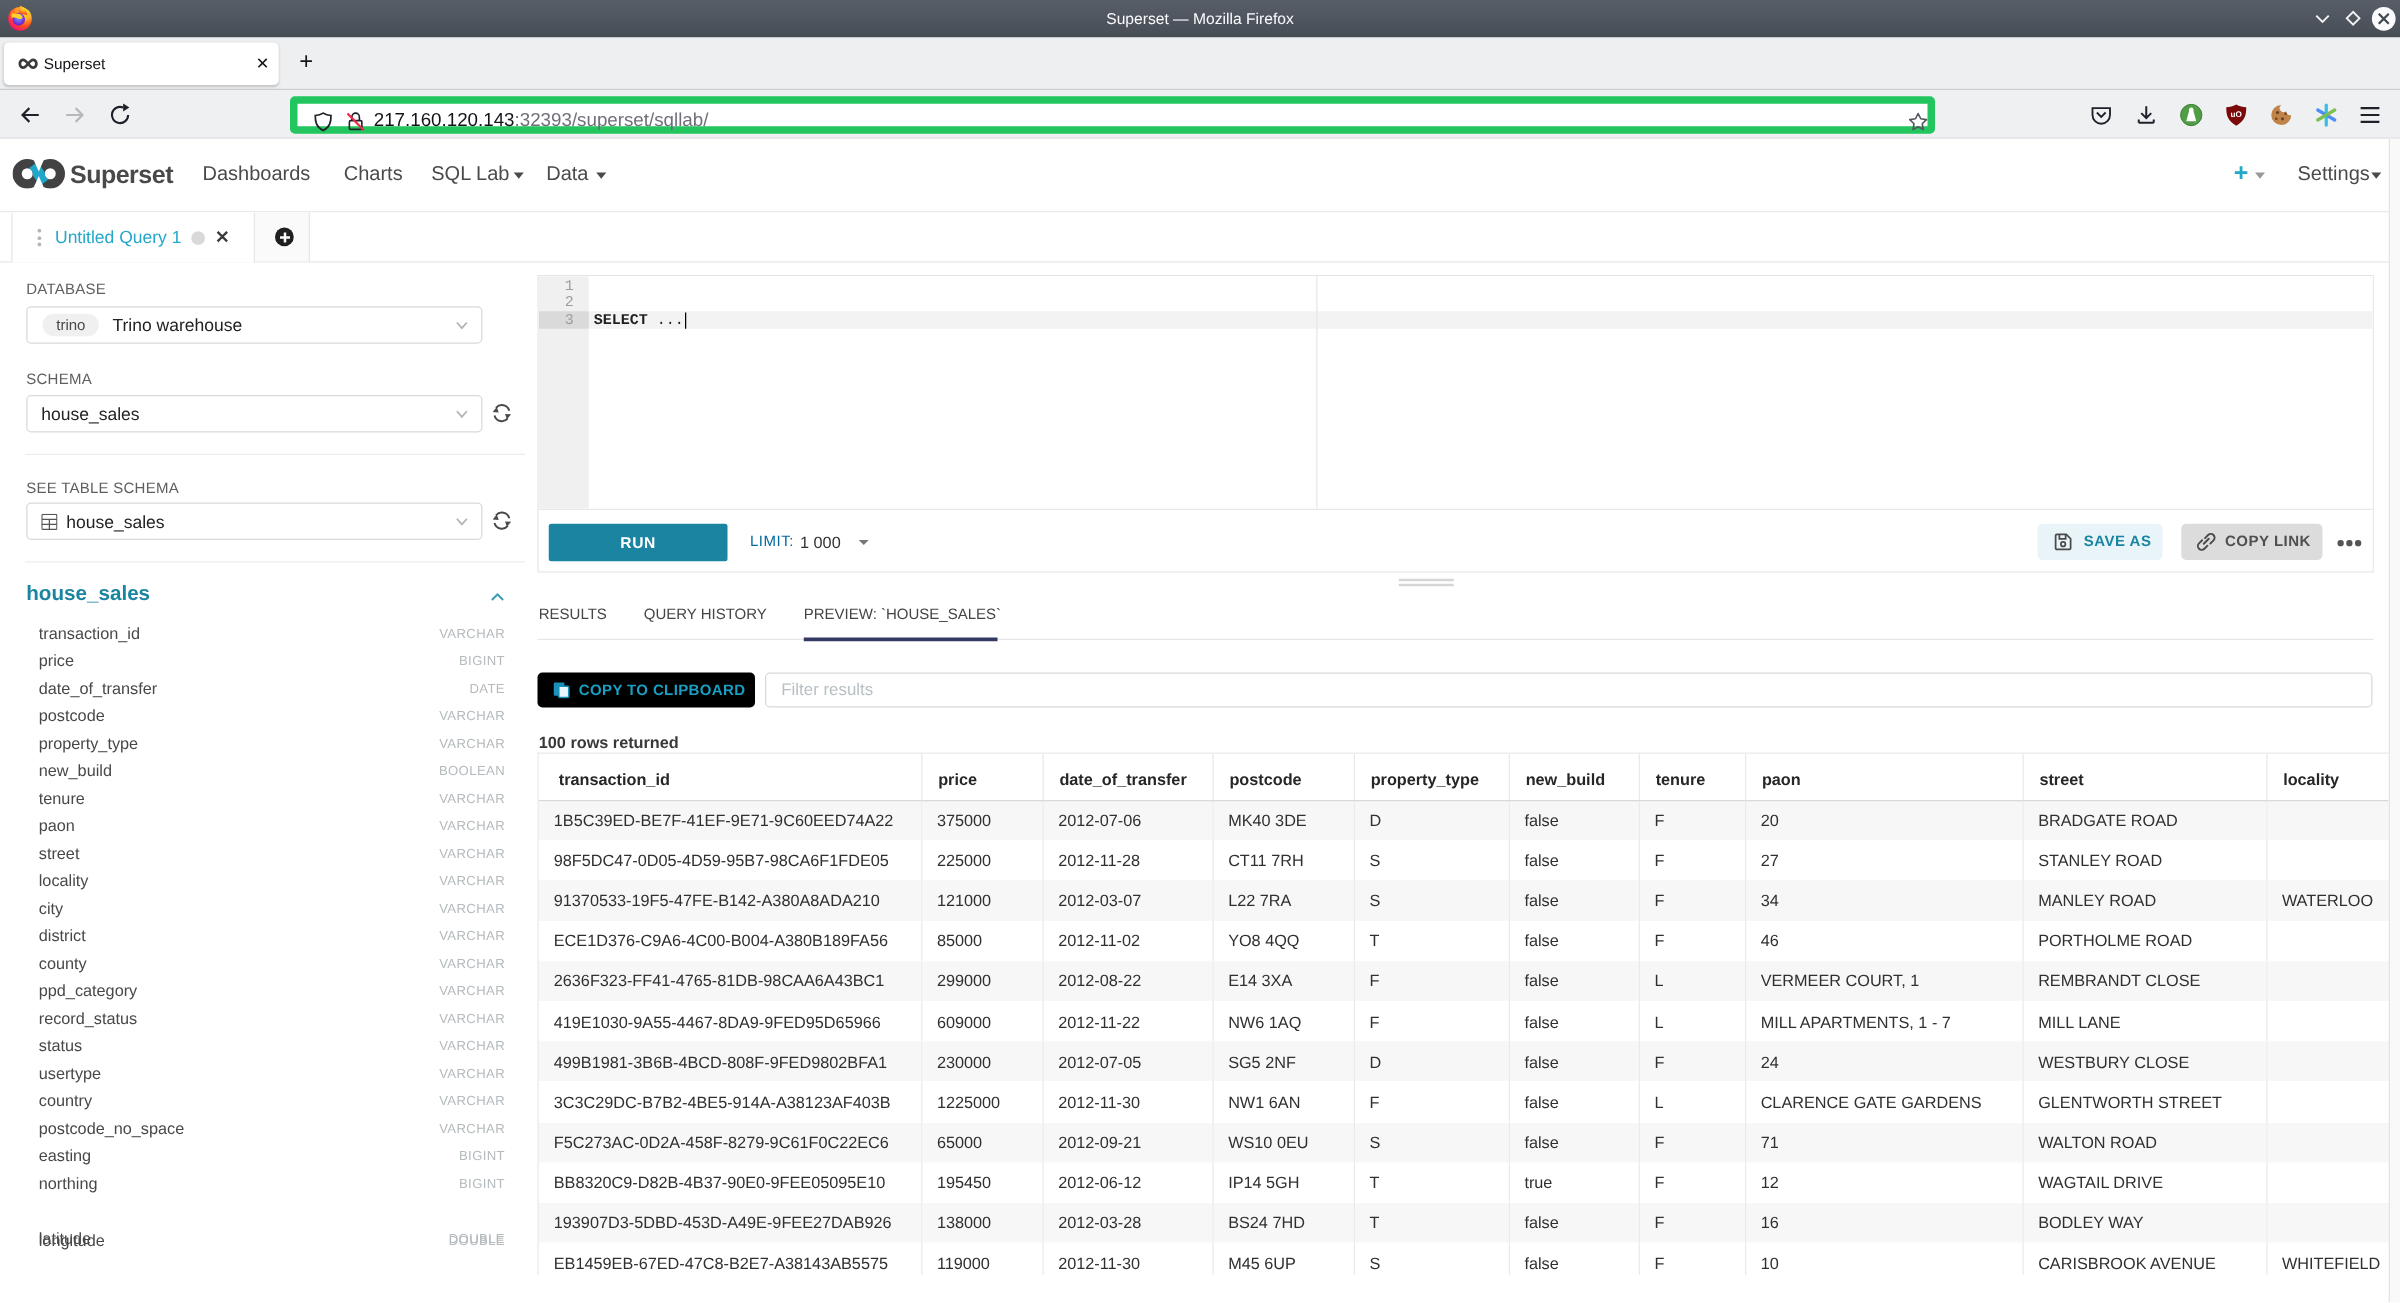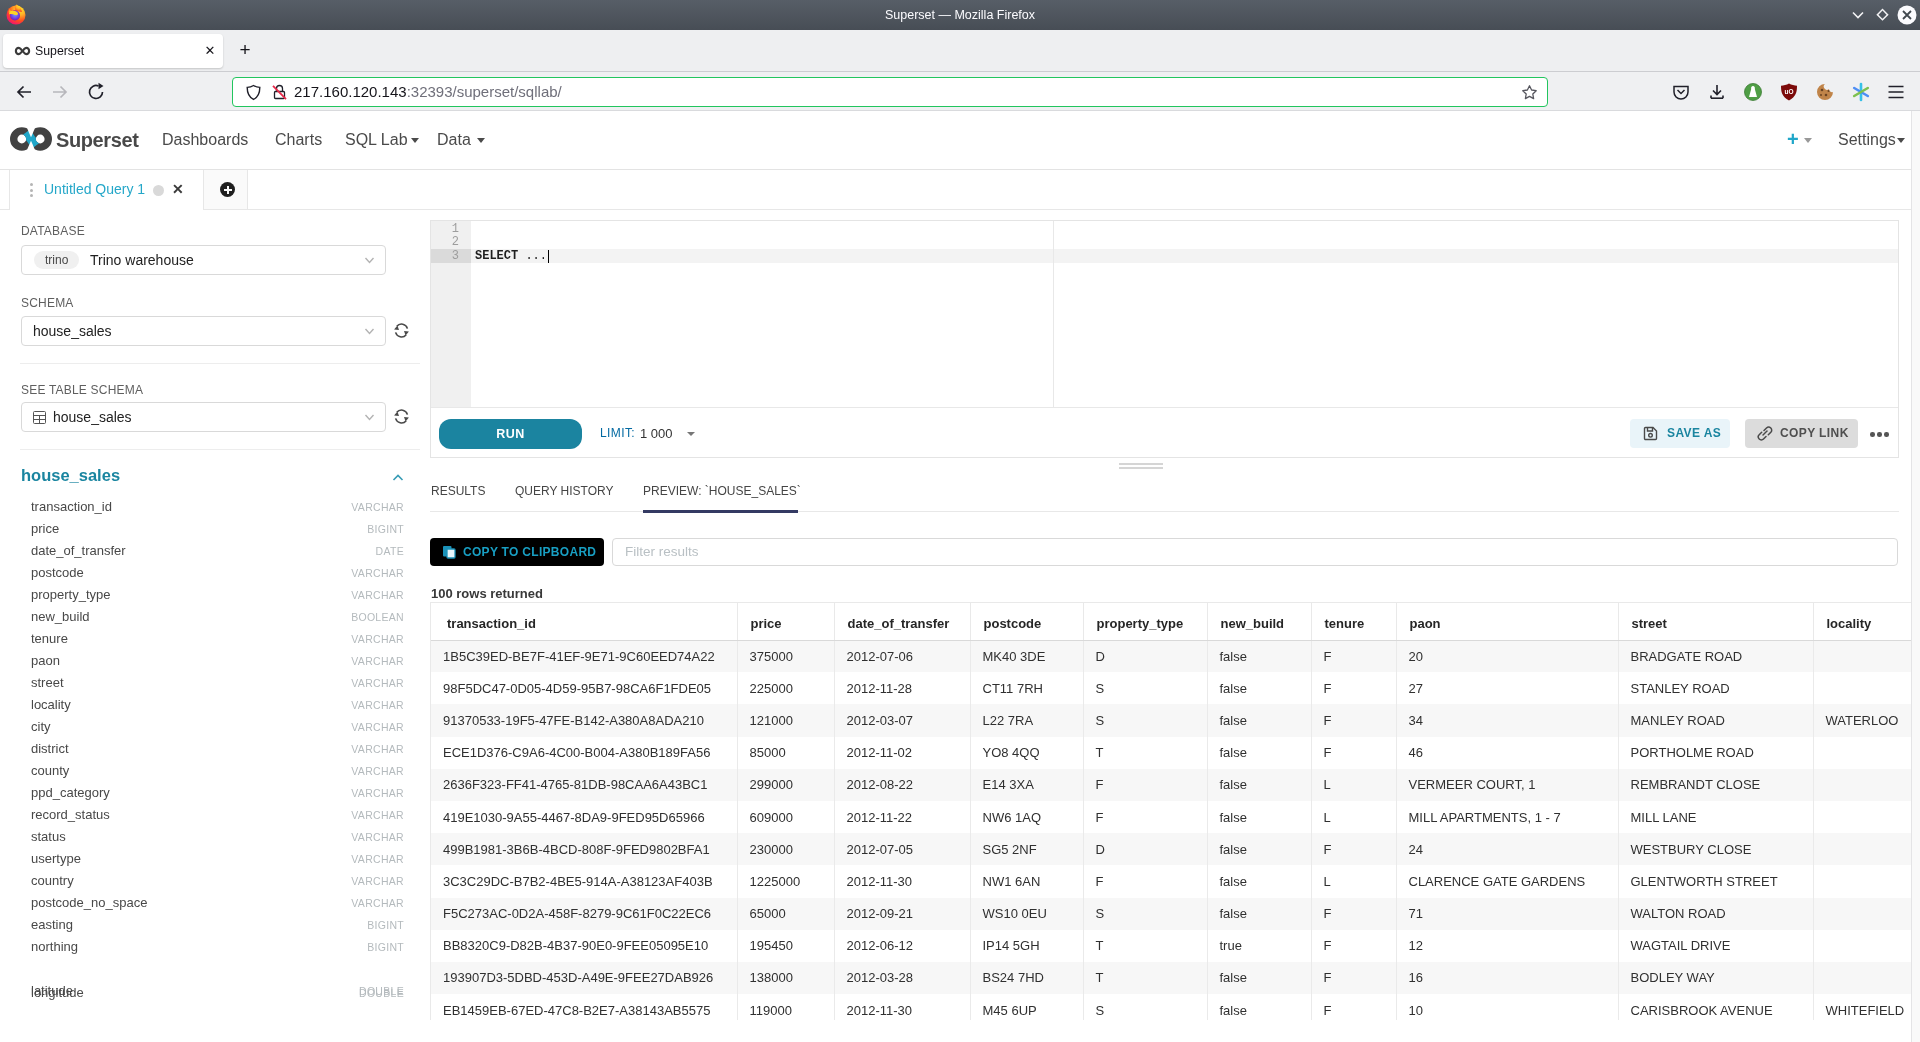--- a/index.html
+++ b/index.html
@@ -22,21 +22,21 @@
 #fxtabtitle { left:32px; top:0; height:34px; line-height:34px; font-size:12.3px; color:#15141a; }
 #fxtabclose { left:198px; top:8px; width:18px; height:18px; color:#15141a; font-size:13px;
   line-height:18px; text-align:center; }
 #newtab { left:230px; top:4px; width:30px; height:34px; color:#15141a; font-size:19px;
   font-weight:300; line-height:32px; text-align:center; }
 
 
 #navbar { left:0; top:72px; width:1920px; height:39px; background:#eff0f2;
   border-bottom:1px solid #d9dadd; }
 #urlbar { left:232px; top:5px; width:1316px; height:30px; background:#fff;
-  border:1px solid #22c55e; border-radius:4px; }
+  border:6px solid #22c55e; border-radius:4px; }
 #urltext { left:61px; top:0; height:28px; line-height:28px; font-size:15px; color:#15141a; }
 #urltext .gray { color:#6f6f7a; }
 
 
 #appheader { left:0; top:111px; width:1920px; height:59px; background:#fff;
   border-bottom:1px solid #e3e3e3; }
 #wordmark { left:56px; top:0; height:58px; line-height:58px; font-size:20px; font-weight:bold;
   color:#494949; letter-spacing:-0.4px; }
 .navitem { top:0; height:58px; line-height:58px; font-size:16px; color:#4a4a4a; }
 .hcaret { width:0; height:0; border-left:4.5px solid transparent; border-right:4.5px solid transparent;
@@ -72,21 +72,21 @@
 #gutter { left:0; top:0; width:40px; height:186px; background:#f0f0f0; }
 .gnum { width:28px; text-align:right; font-family:"Liberation Mono",monospace; font-size:12px;
   color:#9d9d9d; height:13px; line-height:13px; position:absolute; left:0; }
 #aceline3bg { left:40px; top:28px; width:1427px; height:14px; background:#f3f3f3; }
 #gline3bg { left:0; top:28px; width:40px; height:14px; background:#dadada; }
 #printmargin { left:622px; top:0; width:1px; height:186px; background:#e8e8e8; }
 .aceline { left:44px; font-family:"Liberation Mono",monospace; font-size:12px; height:13px;
   line-height:13px; white-space:pre; }
 #cursor { left:116.5px; top:28.5px; width:1.6px; height:13px; background:#000; }
 #edtoolbar { left:0; top:186px; width:1467px; height:50px; border-top:1px solid #e8e8e8; background:#fff; }
-#runbtn { left:8px; top:11px; width:143px; height:30px; background:#1b84a0; border-radius:12px;
+#runbtn { left:8px; top:11px; width:143px; height:30px; background:#1b84a0; border-radius:2px;
   color:#fff; font-size:12.5px; font-weight:bold; letter-spacing:0.5px; text-align:center; line-height:30px; }
 #limitlab { left:169px; top:0; height:51px; line-height:51px; font-size:12px; color:#0369a1; letter-spacing:0.4px; }
 #limitval { left:209px; top:0; height:51px; line-height:51px; font-size:13px; color:#333; }
 #limitcaret { left:256px; top:24px; width:0; height:0; border-left:4px solid transparent;
   border-right:4px solid transparent; border-top:4.5px solid #777; }
 #saveas { left:1199px; top:11px; width:100px; height:29px; background:#e9f4f9; border-radius:4px; }
 #saveas span { position:absolute; left:37px; top:0; height:29px; line-height:29px; font-size:12px;
   font-weight:bold; color:#1a85a0; letter-spacing:0.4px; }
 #copylink { left:1314px; top:11px; width:113px; height:29px; background:#dcdcdc; border-radius:4px; }
 #copylink span { position:absolute; left:35px; top:0; height:29px; line-height:29px; font-size:12px;

